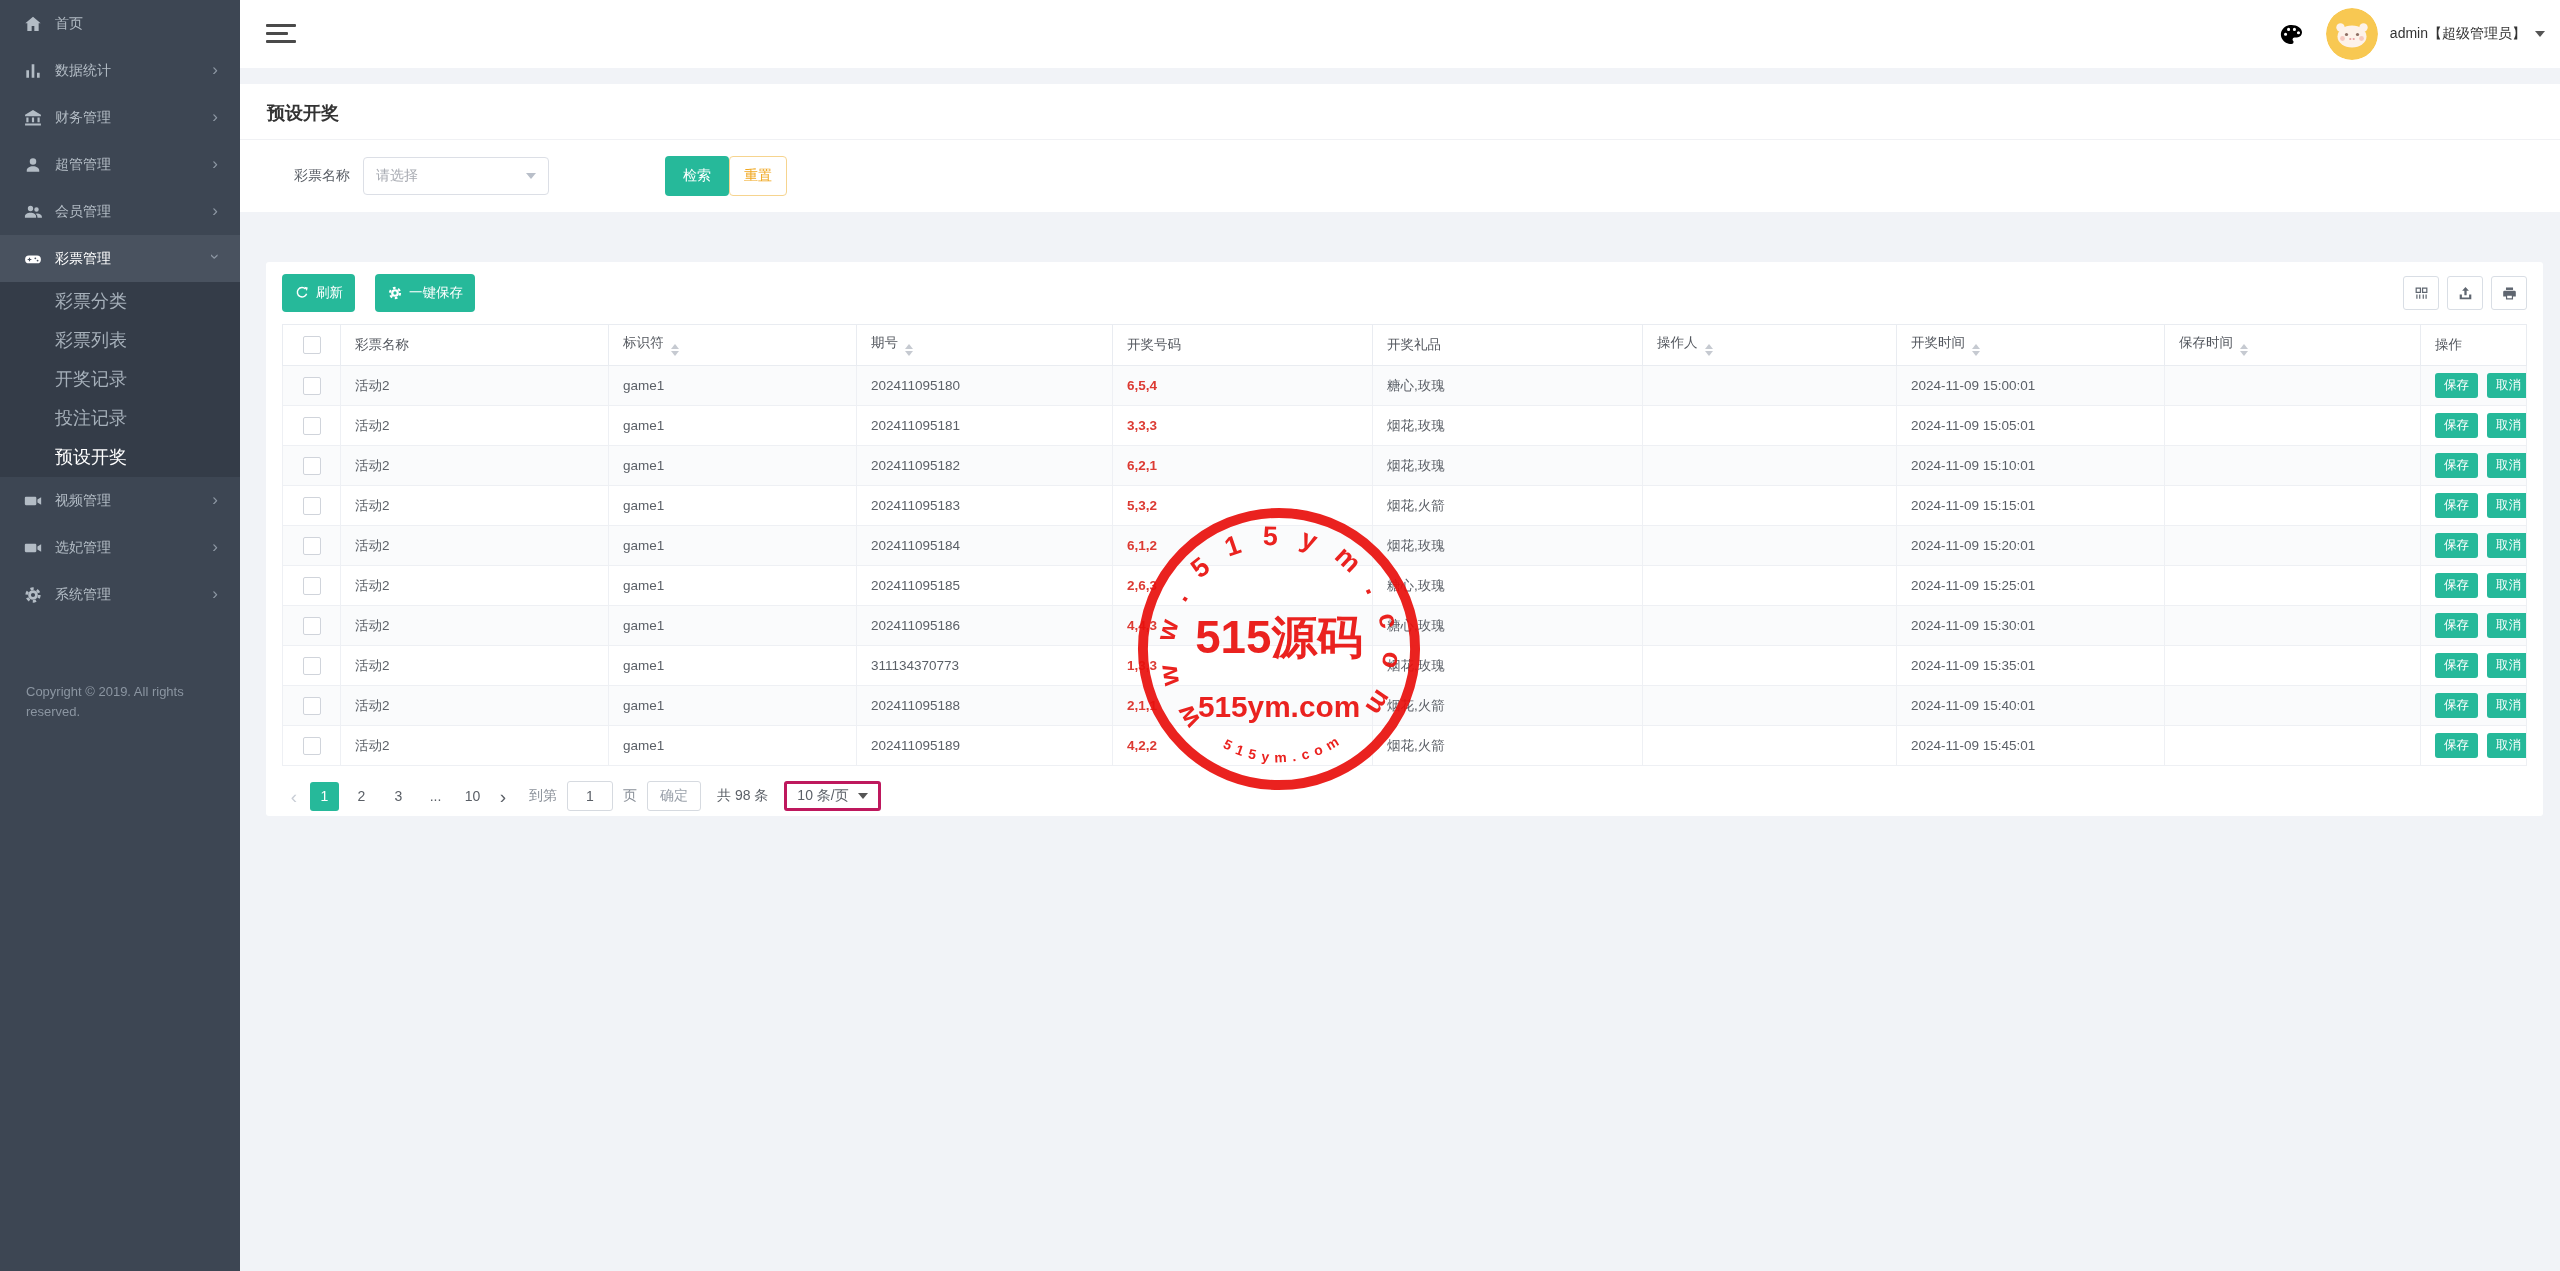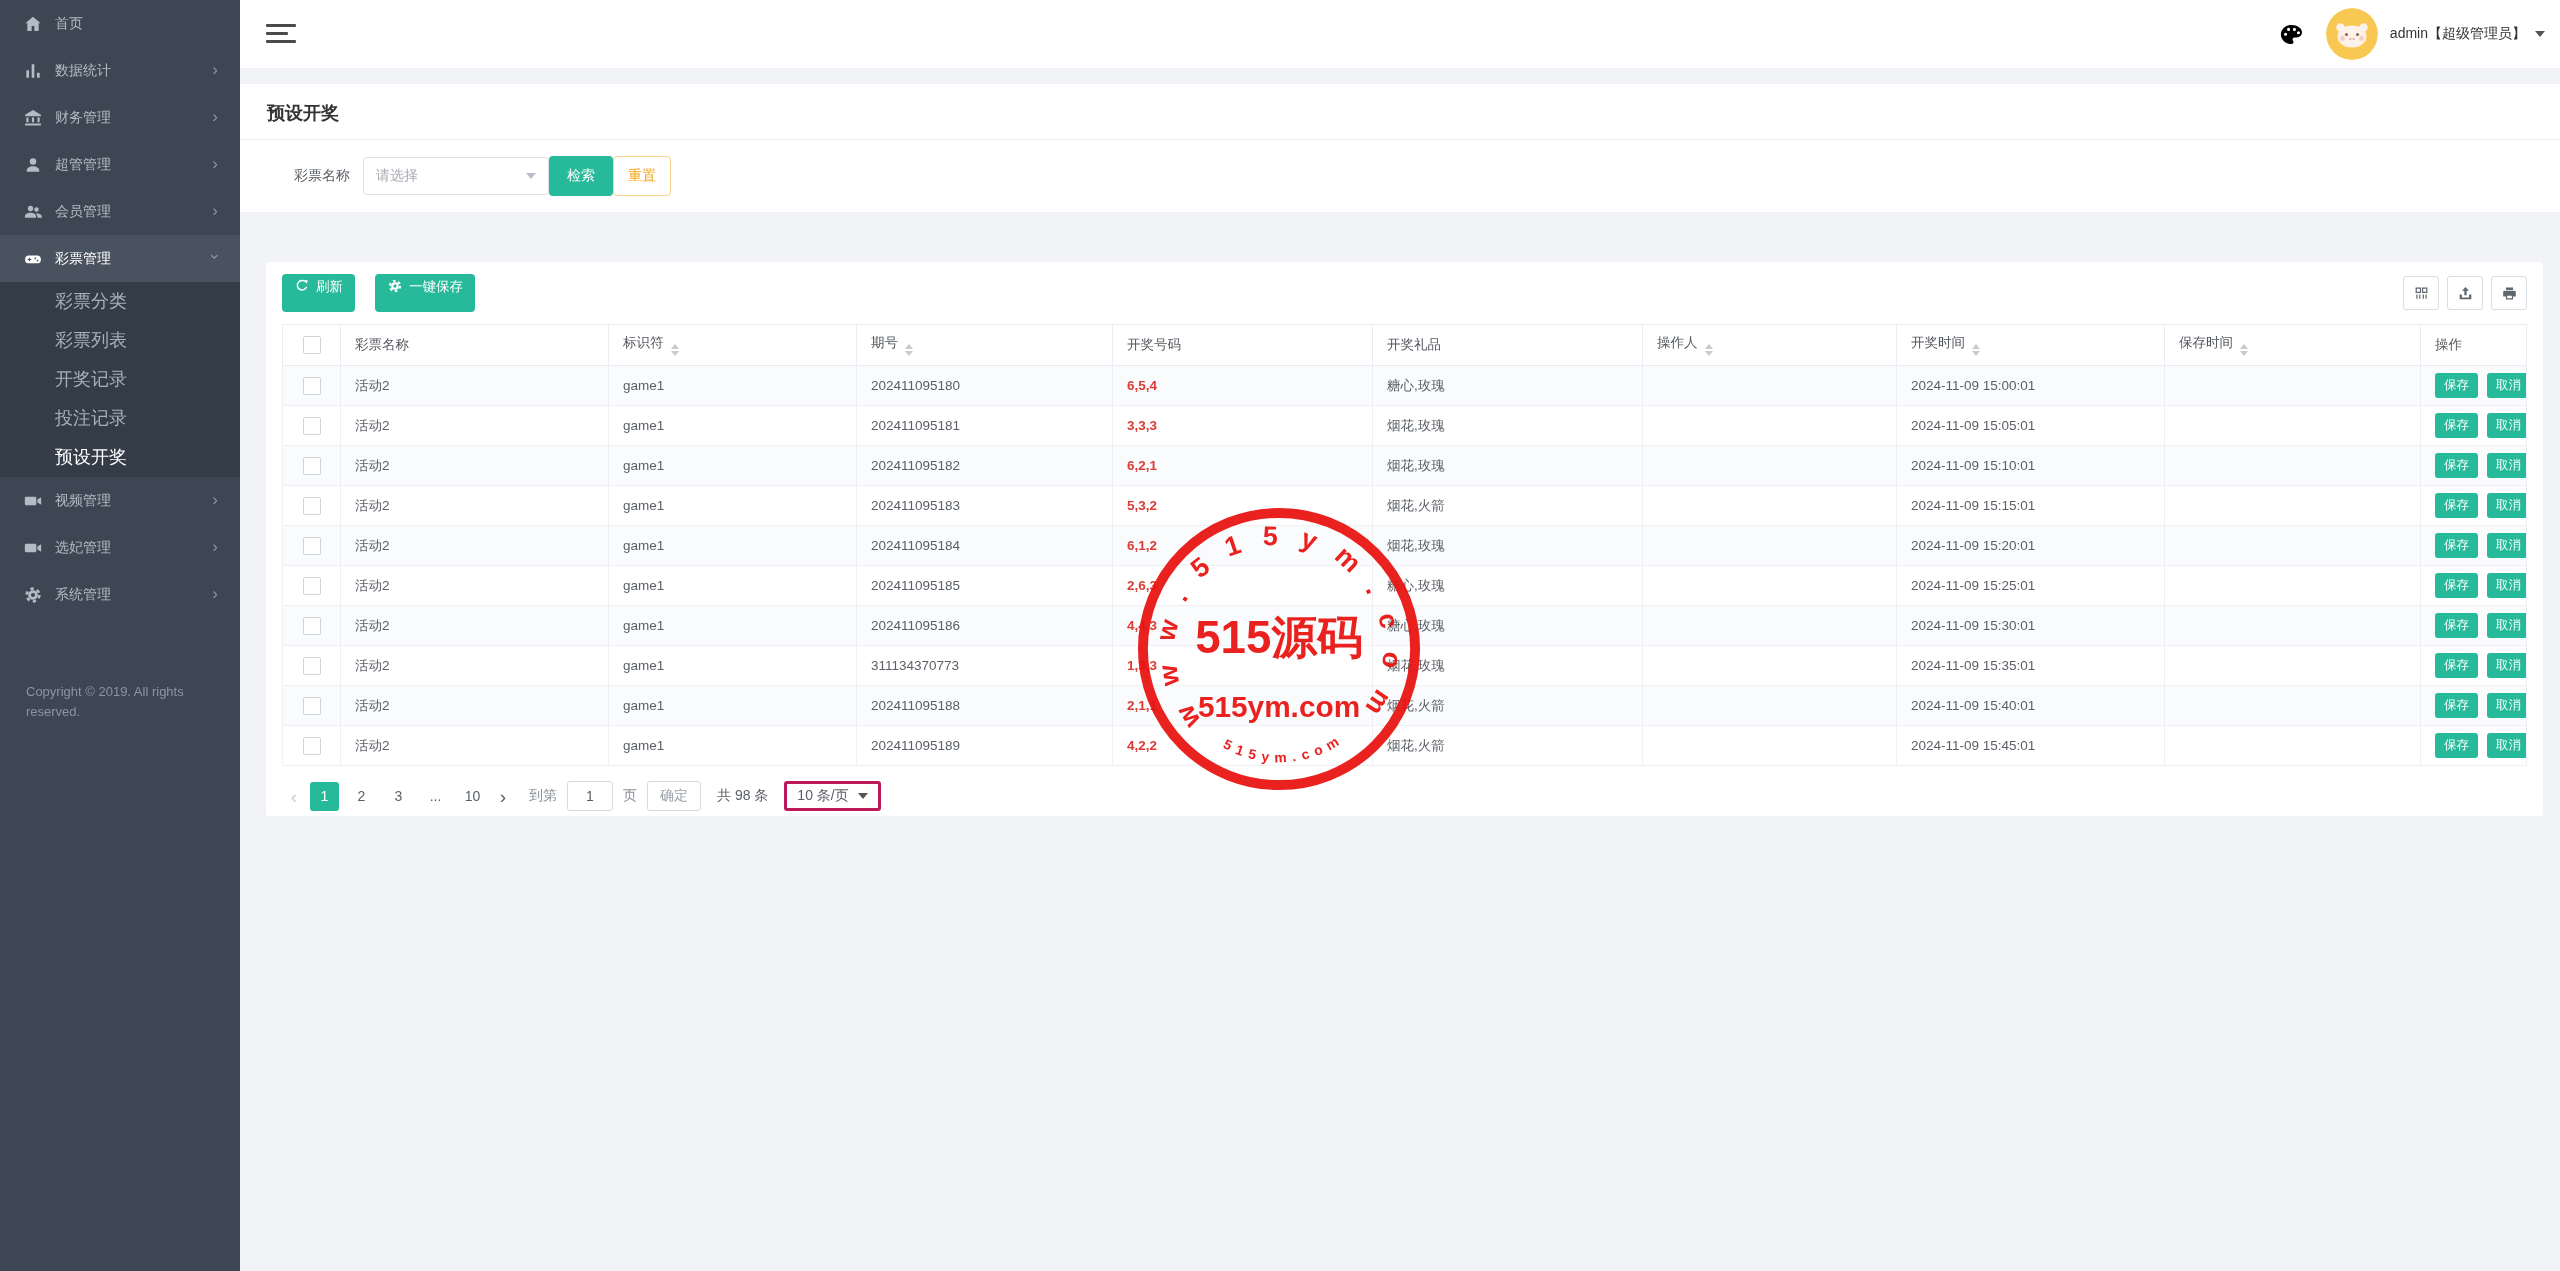--- a/index.html
+++ b/index.html
@@ -33,26 +33,26 @@
 
   
   .main{position:absolute;left:240px;top:68px;right:0;bottom:0;}
   .titlecard{position:absolute;top:16px;left:0;right:0;height:128px;background:#fff;}
   .pgtitle{height:55px;line-height:58px;padding-left:27px;font-size:18px;font-weight:bold;color:#333;border-bottom:1px solid #f0f1f4;}
   .filter{display:flex;align-items:center;height:72px;padding-left:54px;}
   .flabel{font-size:14px;color:#5a5f66;margin-right:13px;}
   .fselect{width:186px;height:38px;border:1px solid #dcdfe6;border-radius:4px;background:#fff;display:flex;align-items:center;justify-content:space-between;padding:17px 12px;box-sizing:border-box;cursor:pointer;}
   .fselect .ph{color:#a8abb2;font-size:14px;}
   .tri{width:0;height:0;border-left:5px solid transparent;border-right:5px solid transparent;border-top:6px solid #b9bfc9;}
-  .btn-search{width:64px;height:40px;background:#26b99a;color:#fff;border:none;border-radius:4px;font-size:14px;cursor:pointer;}
+  .btn-search{margin-left:116px;width:64px;height:40px;background:#26b99a;color:#fff;border:none;border-radius:4px;font-size:14px;cursor:pointer;}
   .btn-reset{width:58px;height:40px;background:#fff;color:#f0a71f;border:1px solid #f6d48f;border-radius:4px;font-size:14px;cursor:pointer;box-sizing:border-box;}
 
   .tablecard{position:absolute;left:26px;right:17px;top:194px;height:554px;background:#fff;border-radius:3px;padding:12px 16px;box-sizing:border-box;}
   .cardtop{display:flex;align-items:center;height:38px;}
-  .btn-teal{display:inline-flex;gap:6px;background:#26b99a;color:#fff;border:none;border-radius:4px;height:38px;padding:4px 12px;font-size:13.5px;cursor:pointer;}
+  .btn-teal{display:inline-flex;align-items:center;gap:6px;background:#26b99a;color:#fff;border:none;border-radius:4px;height:38px;padding:4px 12px;font-size:13.5px;cursor:pointer;}
   .btn-teal svg{width:16px;height:16px;fill:#fff;color:#fff;}
   .btn-onekey{margin-left:20px;}
   .spacer{flex:1;}
   .icobtn{width:36px;height:34px;border:1px solid #d9dee5;border-radius:3px;background:#fff;display:inline-flex;align-items:center;justify-content:center;margin-left:8px;cursor:pointer;color:#5f6670;}
   .icobtn svg{width:17px;height:17px;fill:currentColor;}
 
   table{width:100%;border-collapse:collapse;margin-top:12px;table-layout:fixed;}
   th,td{border:1px solid #eef0f4;font-size:13.5px;color:#5a5f66;text-align:left;padding:0 14px;height:39px;overflow:hidden;white-space:nowrap;}
   th{height:40px;color:#53575e;font-weight:normal;border-color:#e9ecf1;}
   tbody tr:nth-child(odd){background:#fafbfc;}

